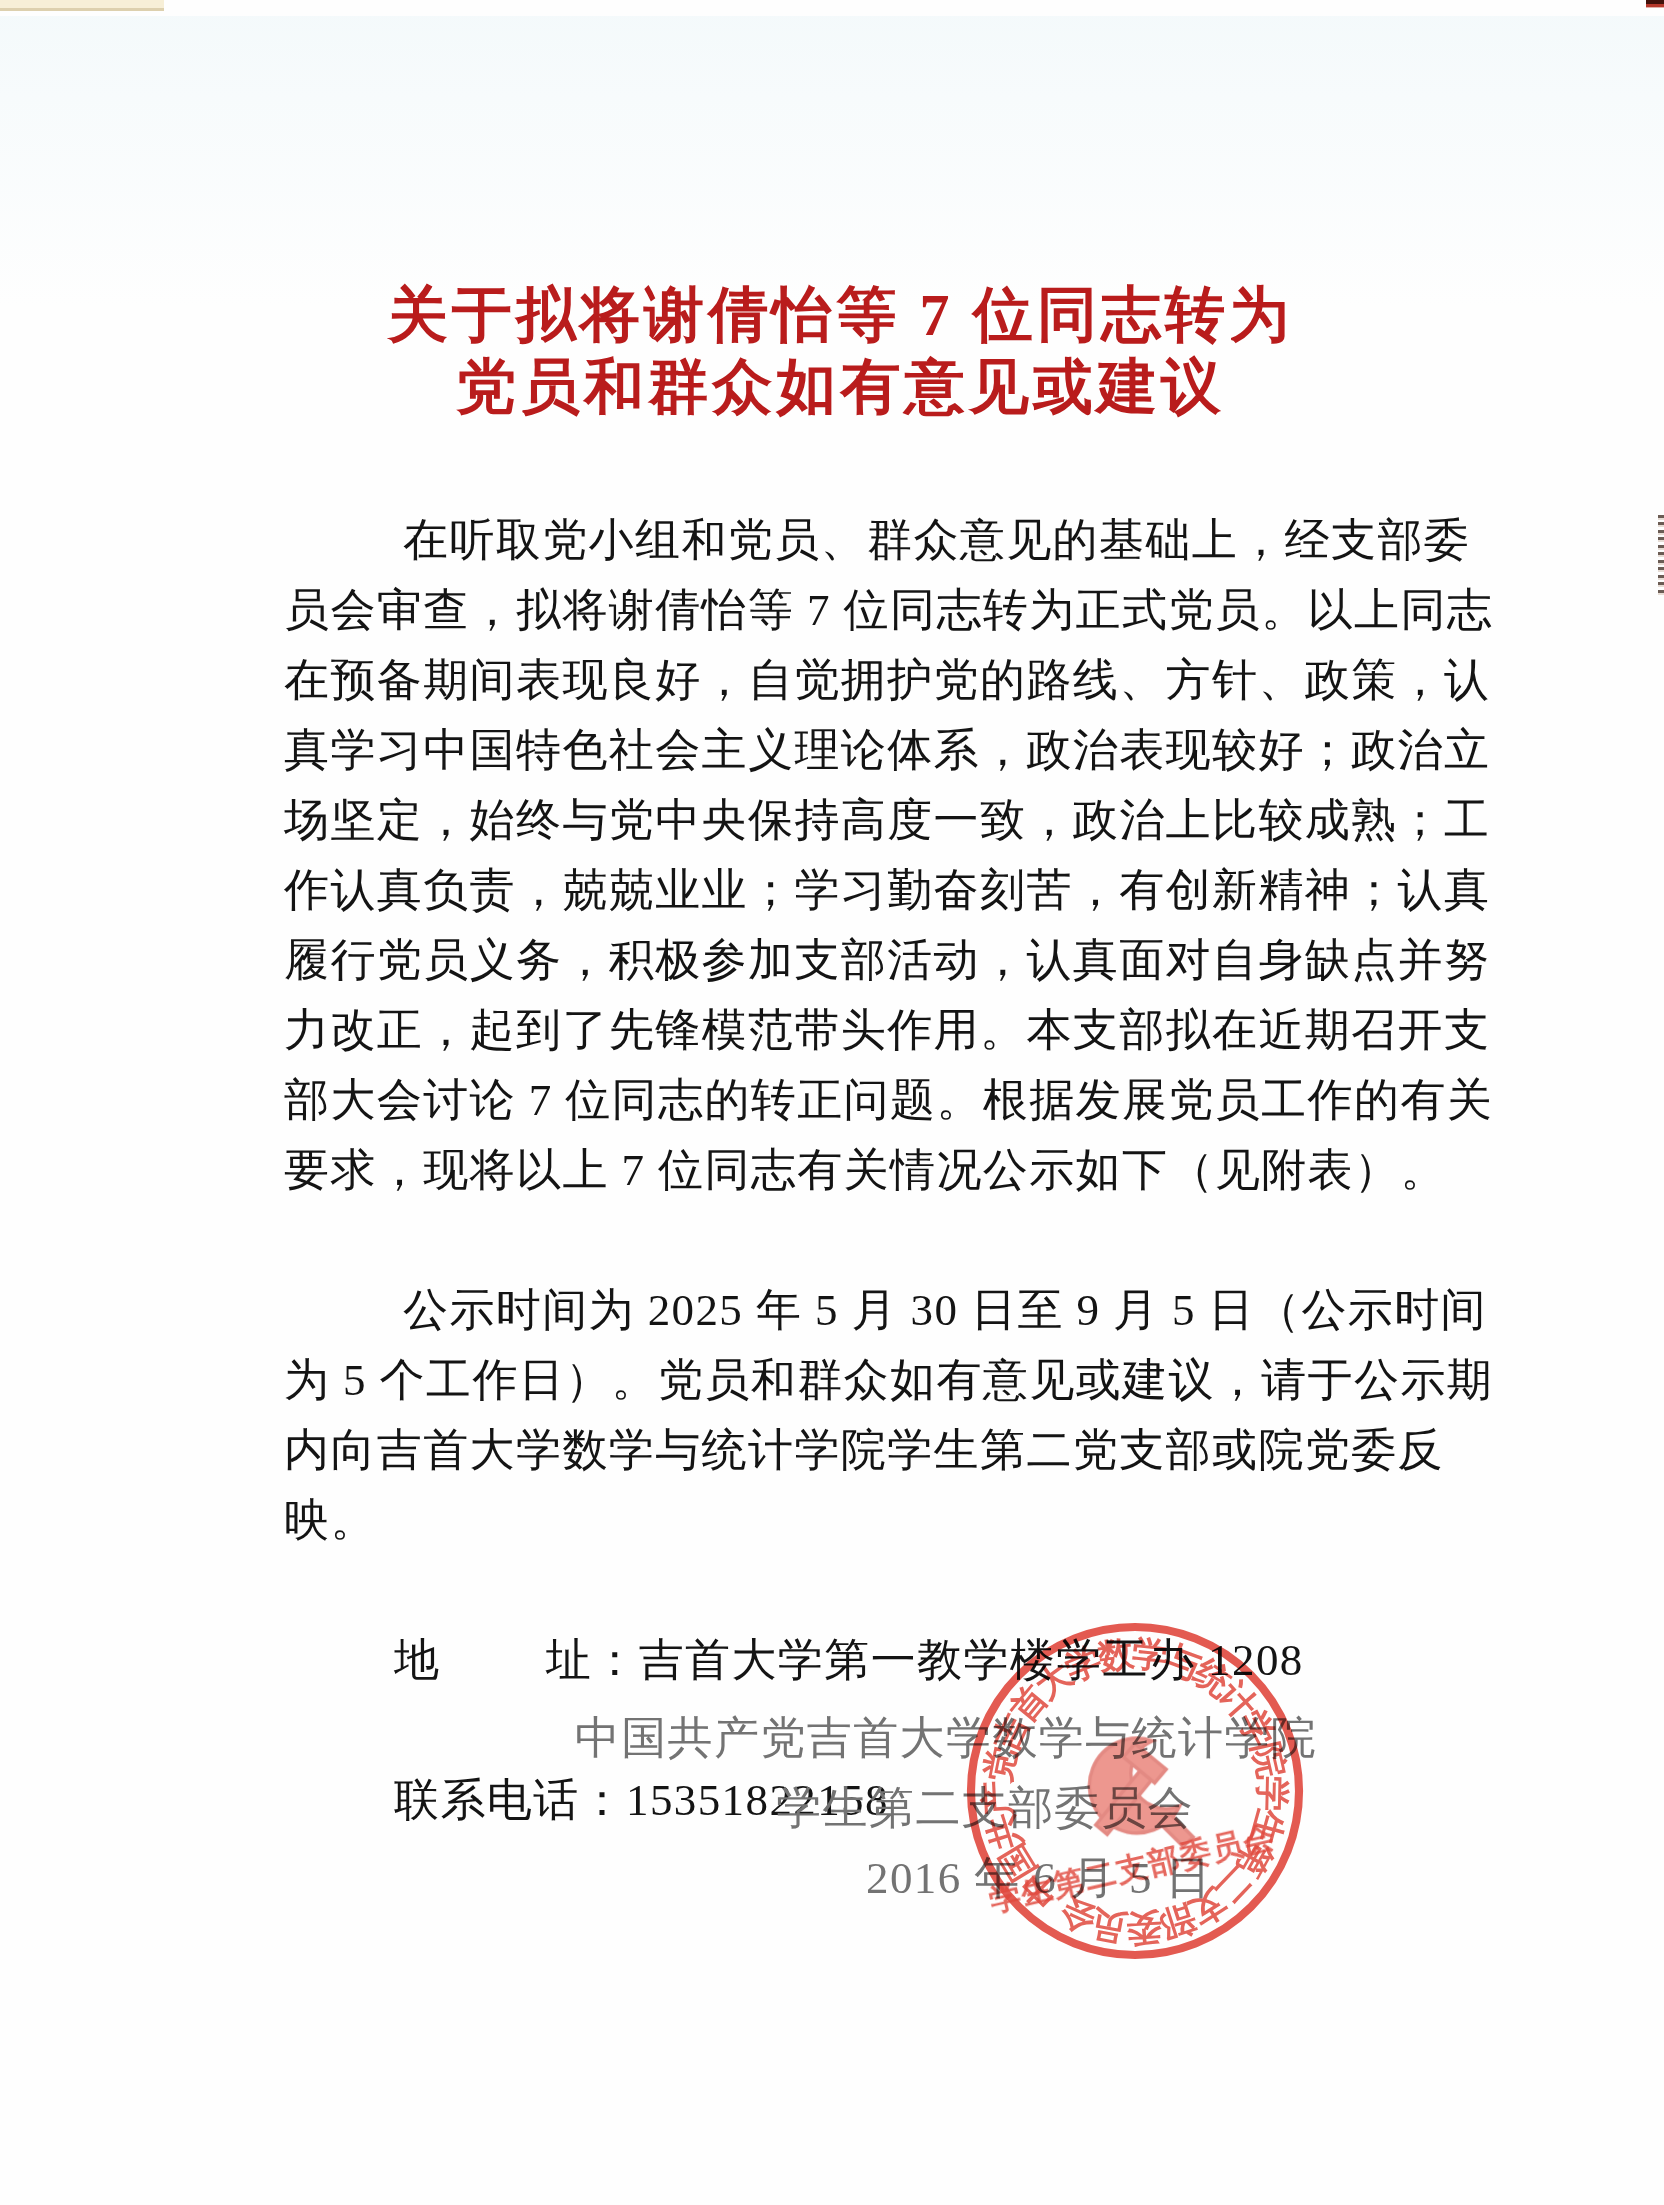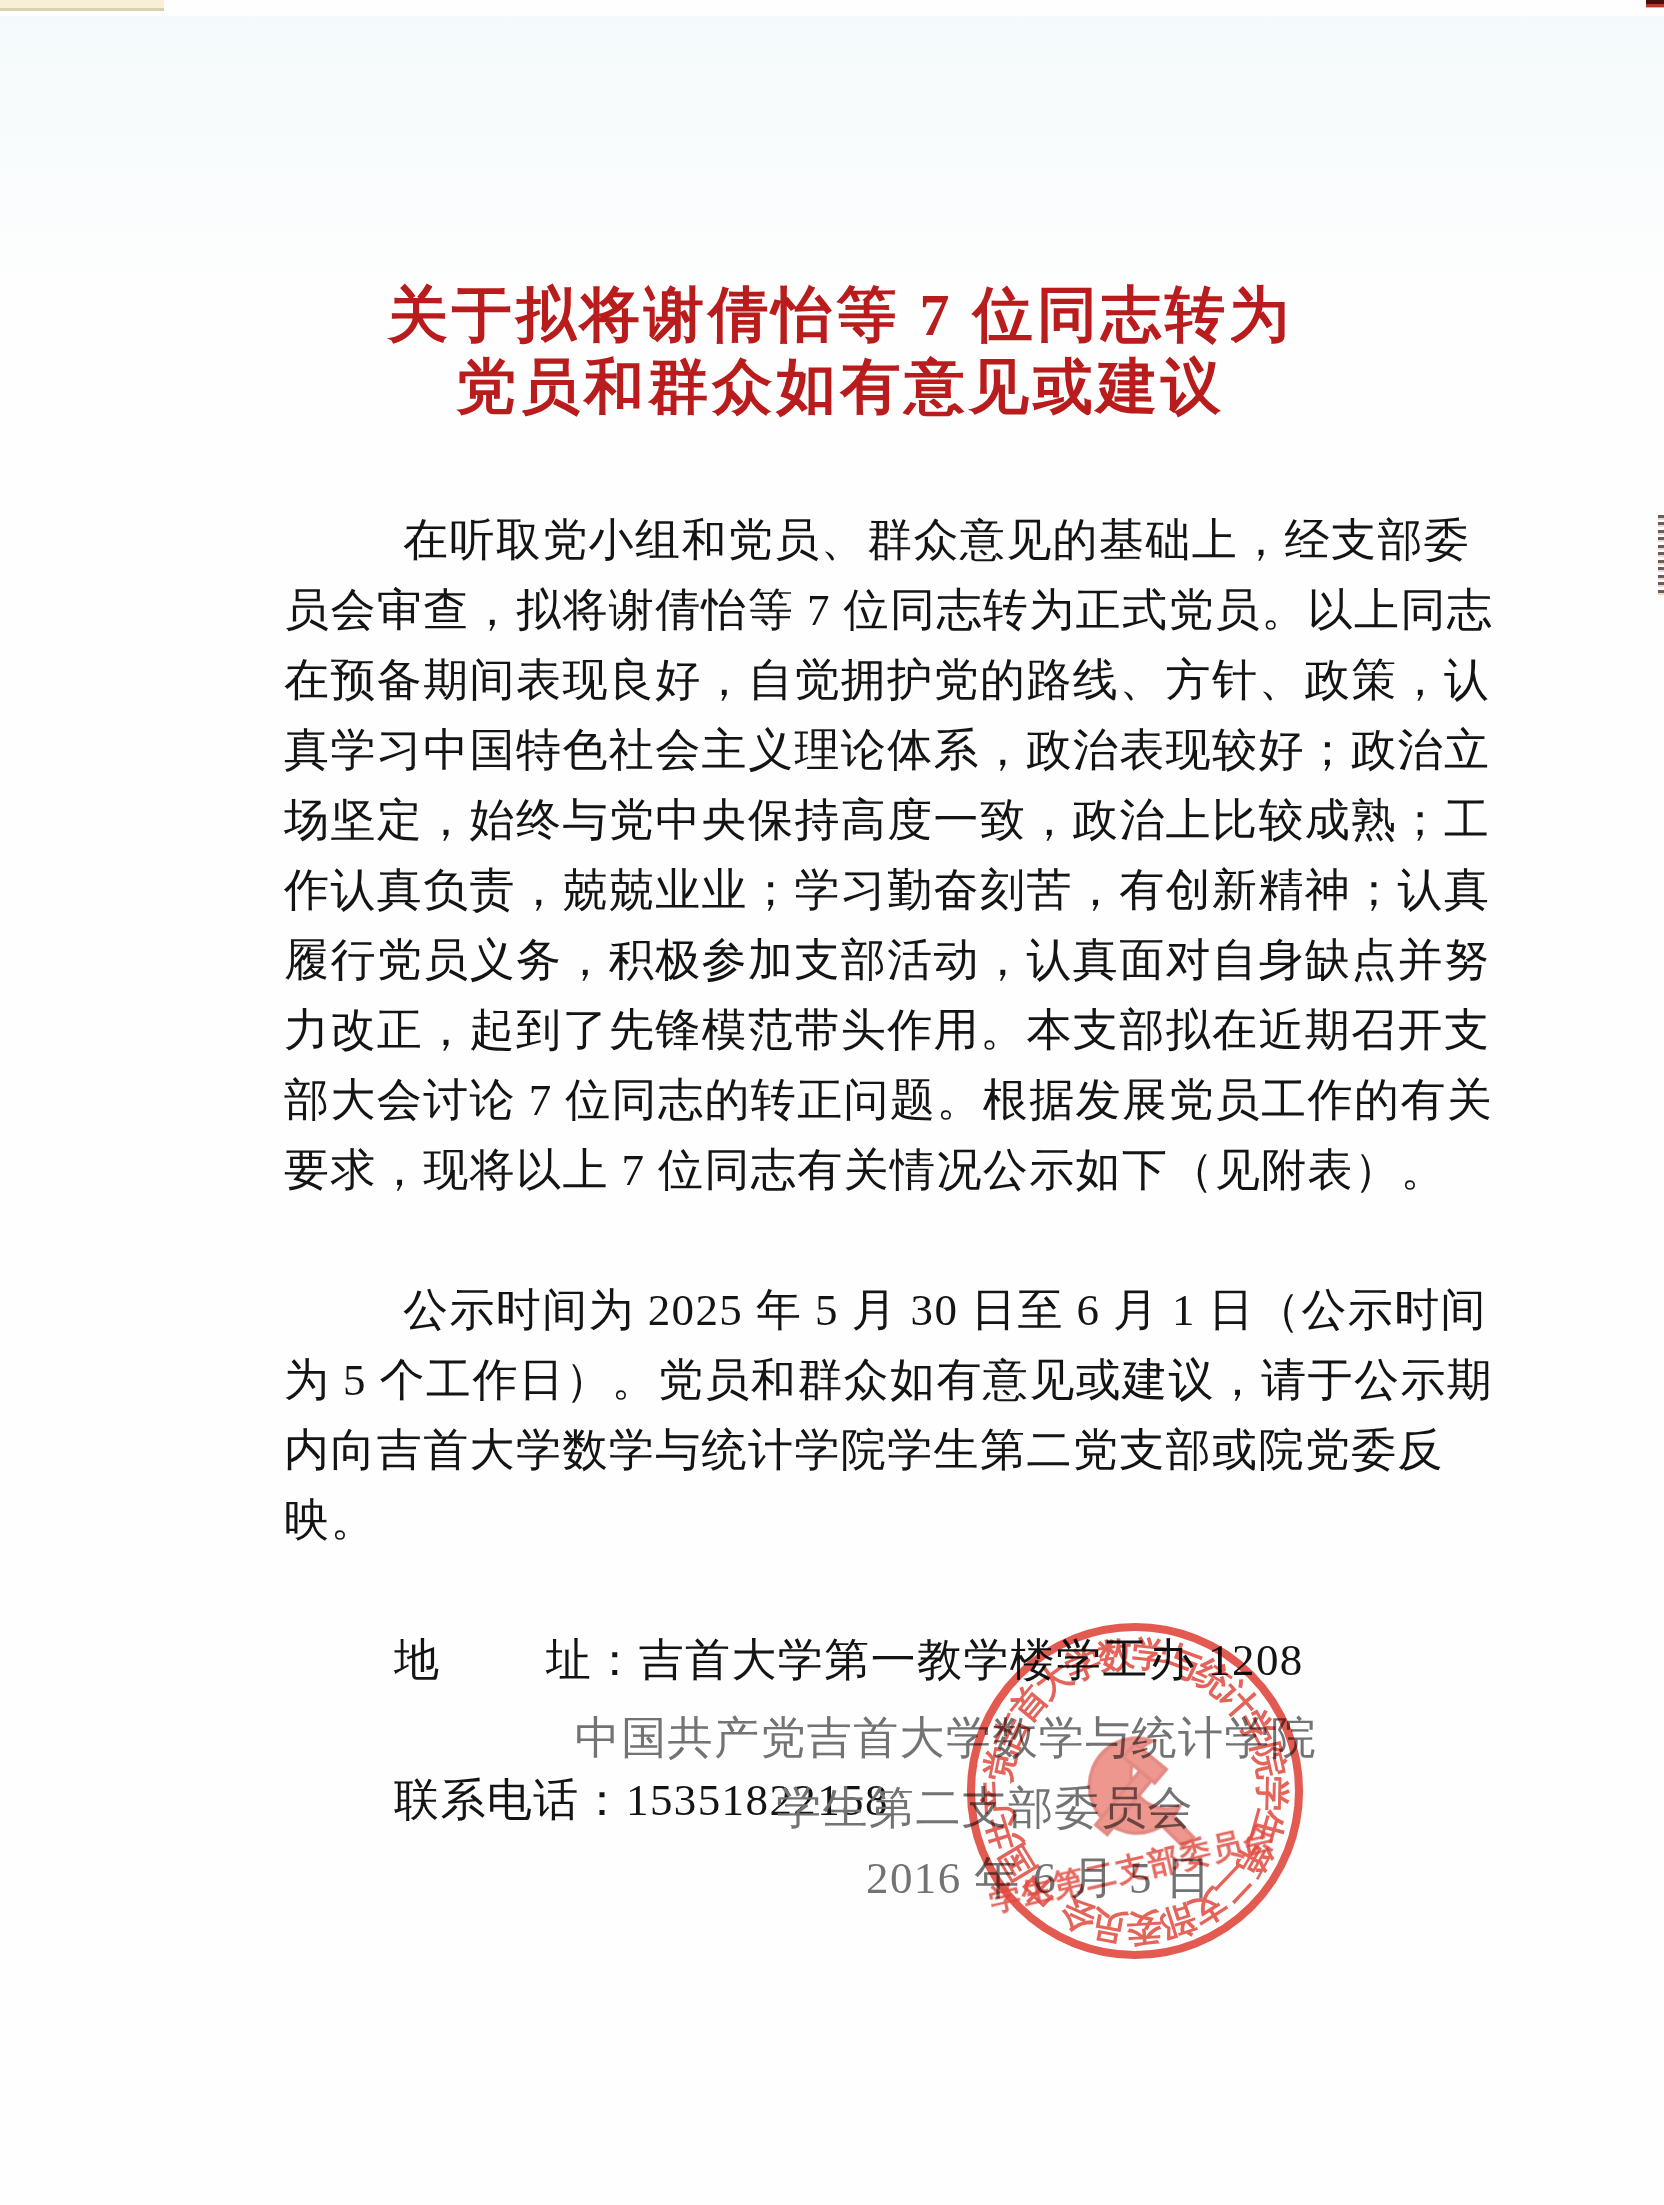--- a/index.html
+++ b/index.html
@@ -69,21 +69,21 @@
   <p class="para">在听取党小组和党员、群众意见的基础上，经支部委
 员会审查，拟将谢倩怡等 7 位同志转为正式党员。以上同志
 在预备期间表现良好，自觉拥护党的路线、方针、政策，认
 真学习中国特色社会主义理论体系，政治表现较好；政治立
 场坚定，始终与党中央保持高度一致，政治上比较成熟；工
 作认真负责，兢兢业业；学习勤奋刻苦，有创新精神；认真
 履行党员义务，积极参加支部活动，认真面对自身缺点并努
 力改正，起到了先锋模范带头作用。本支部拟在近期召开支
 部大会讨论 7 位同志的转正问题。根据发展党员工作的有关
 要求，现将以上 7 位同志有关情况公示如下（见附表）。</p>
-  <p class="para">公示时间为 2025 年 5 月 30 日至 6 月 1 日（公示时间
+  <p class="para">公示时间为 2025 年 5 月 30 日至 9 月 5 日（公示时间
 为 5 个工作日）。党员和群众如有意见或建议，请于公示期
 内向吉首大学数学与统计学院学生第二党支部或院党委反
 映。</p>
   <p class="contact">地　　 址：吉首大学第一教学楼学工办 1208</p>
   <p class="contact">联系电话：15351822158</p>
 </div>
 
 <div class="sigblock">
   <div class="sigline sig1">中国共产党吉首大学数学与统计学院</div>
   <div class="sigline sig2">学生第二支部委员会</div>

